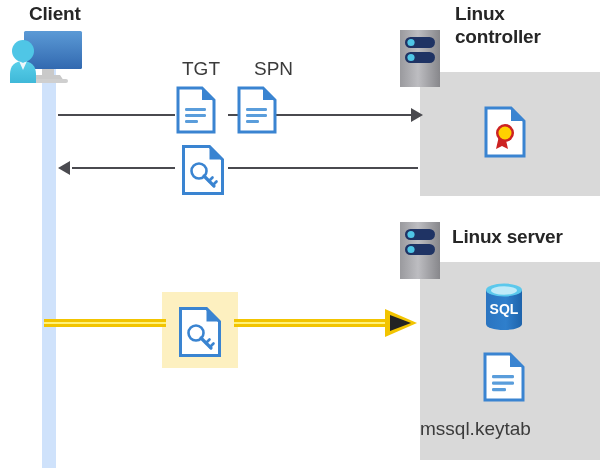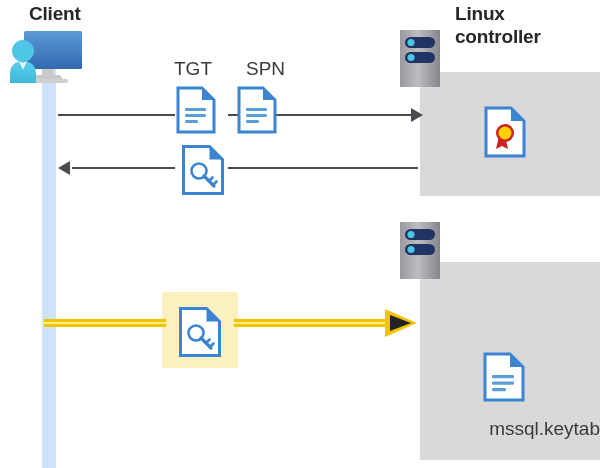--- a/index.html
+++ b/index.html
@@ -79,34 +79,35 @@
   #doc-spn { left: 237px; top: 86px; }
   #doc-key-1 { left: 181px; top: 144px; width: 44px; height: 52px; }
   #doc-key-2 { left: 178px; top: 306px; width: 44px; height: 52px; }
   #doc-keytab { left: 483px; top: 352px; width: 42px; height: 50px; }
 
   
   .doclabel {
     font-size: 19px;
     color: #3b3b3b;
     line-height: 22px;
+    margin-left: 8px;
   }
   #label-tgt { left: 174px; top: 58px; }
   #label-spn { left: 246px; top: 58px; }
 
   
   #cert-icon { left: 484px; top: 106px; width: 42px; height: 52px; }
 
   
   #sql-icon { left: 482px; top: 281px; width: 44px; height: 52px; }
 
   
   #keytab-caption {
     left: 420px; top: 418px; width: 180px;
-    text-align: right;
+    text-align: left;
     font-size: 19px;
     color: #3b3b3b;
   }
 
   
   #yellow-highlight {
     left: 162px; top: 292px;
     width: 76px; height: 76px;
     background: #fdf0c0;
   }
@@ -168,20 +169,21 @@
         </linearGradient>
       </defs>
       <rect x="0" y="0" width="40" height="57" fill="url(#rackGrad)"></rect>
       <rect x="5" y="7" width="30" height="11" rx="5.5" fill="#1f3364"></rect>
       <circle cx="11" cy="12.5" r="3.6" fill="#4fc6e6"></circle>
       <rect x="5" y="22" width="30" height="11" rx="5.5" fill="#1f3364"></rect>
       <circle cx="11" cy="27.5" r="3.6" fill="#4fc6e6"></circle>
     </svg>
   </div>
 
+  <div class="abs title" id="linux-title">Linux server</div>
 
   <div class="abs rack" id="linux-rack">
     <svg viewBox="0 0 40 57" width="40" height="57">
       <rect x="0" y="0" width="40" height="57" fill="url(#rackGrad)"></rect>
       <rect x="5" y="7" width="30" height="11" rx="5.5" fill="#1f3364"></rect>
       <circle cx="11" cy="12.5" r="3.6" fill="#4fc6e6"></circle>
       <rect x="5" y="22" width="30" height="11" rx="5.5" fill="#1f3364"></rect>
       <circle cx="11" cy="27.5" r="3.6" fill="#4fc6e6"></circle>
     </svg>
   </div>
@@ -255,20 +257,35 @@
     <svg viewBox="0 0 44 52" width="44" height="52">
       <path d="M2.5 2.5 h26 l13 13 v34 h-39 z" fill="#ffffff" stroke="#3a84d1" stroke-width="3"></path>
       <path d="M28.5 2.5 l13 13 h-13 z" fill="#3a84d1"></path>
       <circle cx="18" cy="27" r="7.5" fill="none" stroke="#3a84d1" stroke-width="2.6"></circle>
       <path d="M23 32 l10 10" stroke="#3a84d1" stroke-width="3.2" stroke-linecap="round"></path>
       <path d="M28 37 l3.5 -3.5" stroke="#3a84d1" stroke-width="2.6" stroke-linecap="round"></path>
       <path d="M32 41 l3.5 -3.5" stroke="#3a84d1" stroke-width="2.6" stroke-linecap="round"></path>
     </svg>
   </div>
 
+  <div class="abs" id="sql-icon">
+    <svg viewBox="0 0 44 52" width="44" height="52">
+      <defs>
+        <linearGradient id="dbGrad" x1="0" y1="0" x2="1" y2="0">
+          <stop offset="0" stop-color="#2a74c0"></stop>
+          <stop offset="0.55" stop-color="#2f7fcc"></stop>
+          <stop offset="1" stop-color="#1e63ab"></stop>
+        </linearGradient>
+      </defs>
+      <path d="M4 9 v34 c0 3.5 8 6 18 6 c10 0 18 -2.5 18 -6 v-34 z" fill="url(#dbGrad)"></path>
+      <ellipse cx="22" cy="9" rx="18" ry="6.5" fill="#5bc8ec"></ellipse>
+      <ellipse cx="22" cy="9.5" rx="13" ry="4.2" fill="#bfeaf8"></ellipse>
+      <text x="22" y="33" text-anchor="middle" font-family="Liberation Sans, sans-serif" font-size="14" font-weight="bold" fill="#ffffff">SQL</text>
+    </svg>
+  </div>
 
   <div class="abs" id="doc-keytab">
     <svg viewBox="0 0 42 50" width="42" height="50">
       <path d="M2 2 h25 l13 13 v33 h-38 z" fill="#ffffff" stroke="#3a84d1" stroke-width="3"></path>
       <path d="M27 2 l13 13 h-13 z" fill="#3a84d1"></path>
       <rect x="9" y="23" width="22" height="3.2" rx="1.3" fill="#5a9ddb"></rect>
       <rect x="9" y="29.5" width="22" height="3.2" rx="1.3" fill="#5a9ddb"></rect>
       <rect x="9" y="36" width="14" height="3.2" rx="1.3" fill="#5a9ddb"></rect>
     </svg>
   </div>

